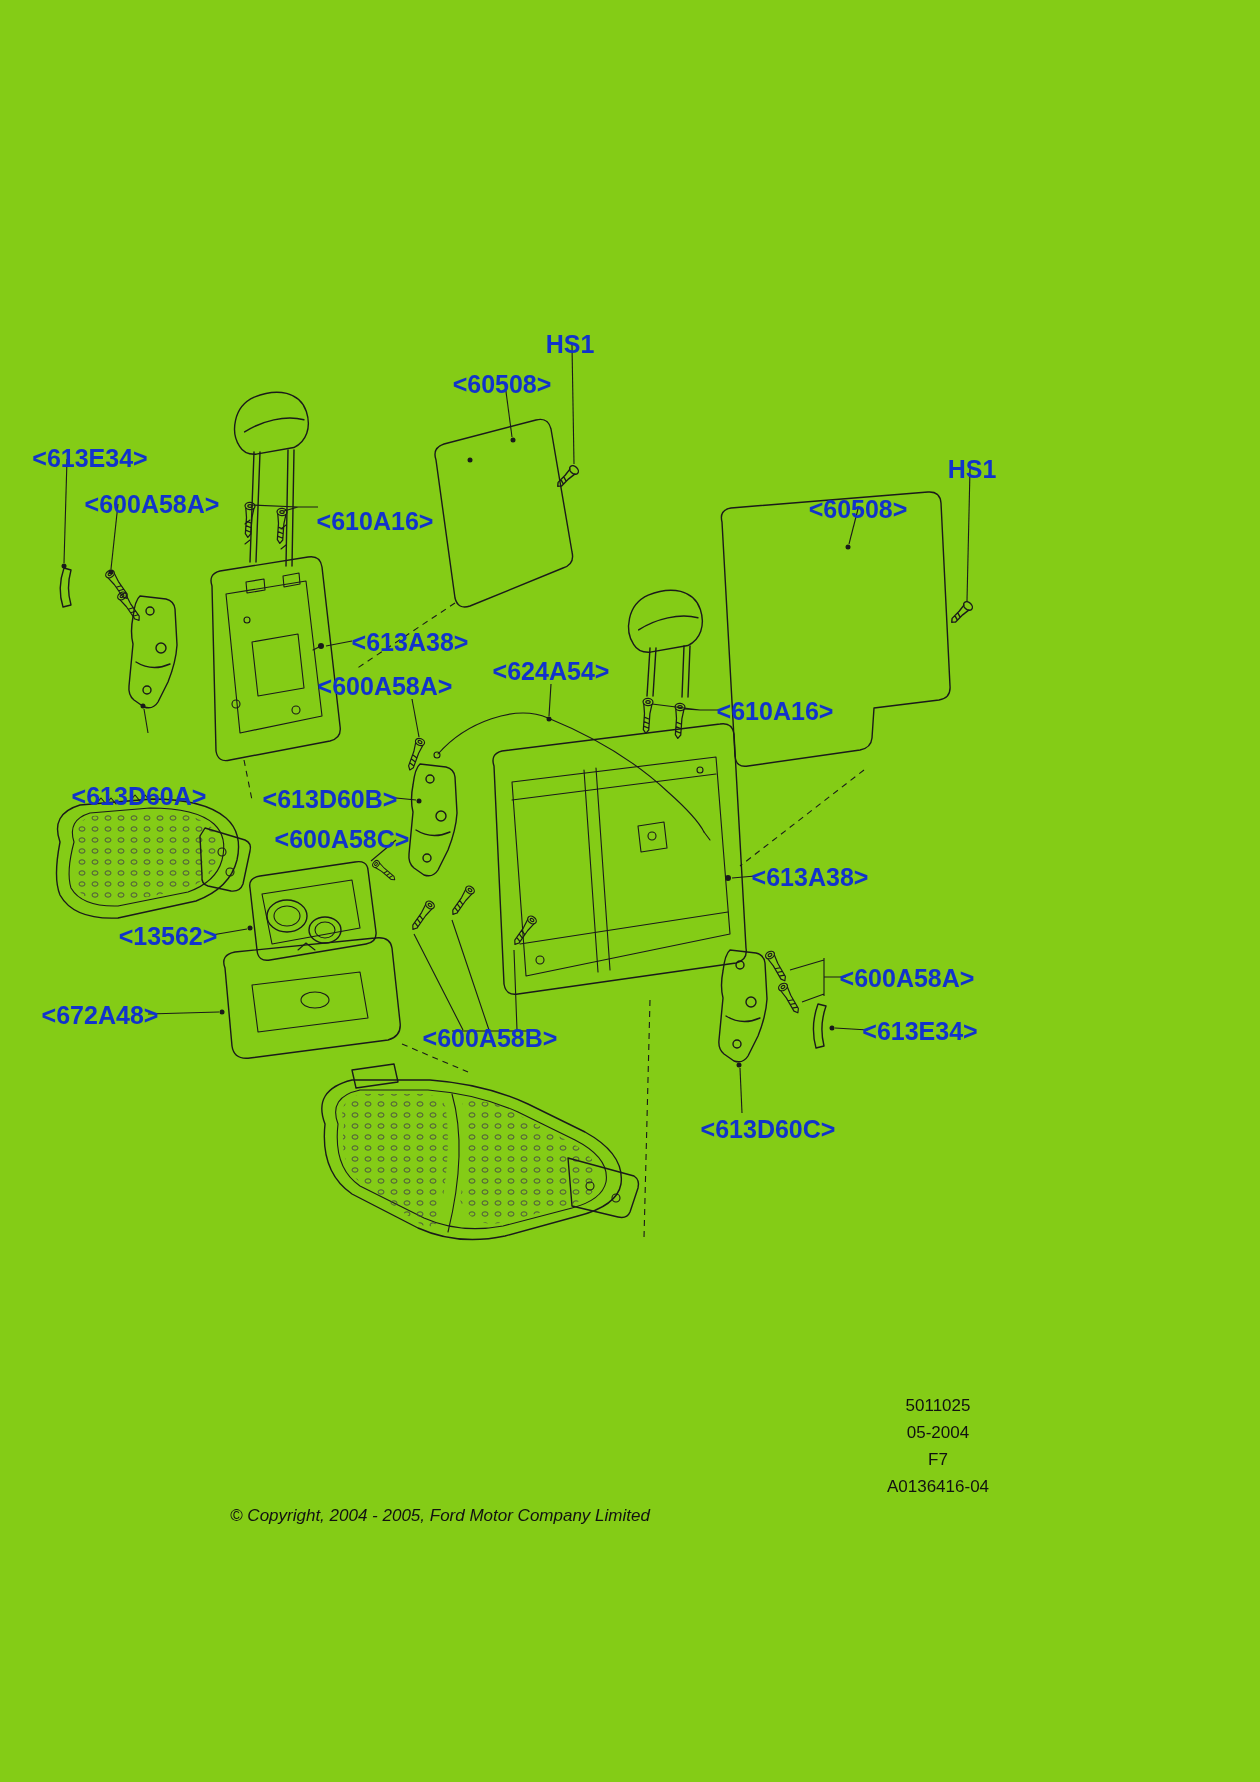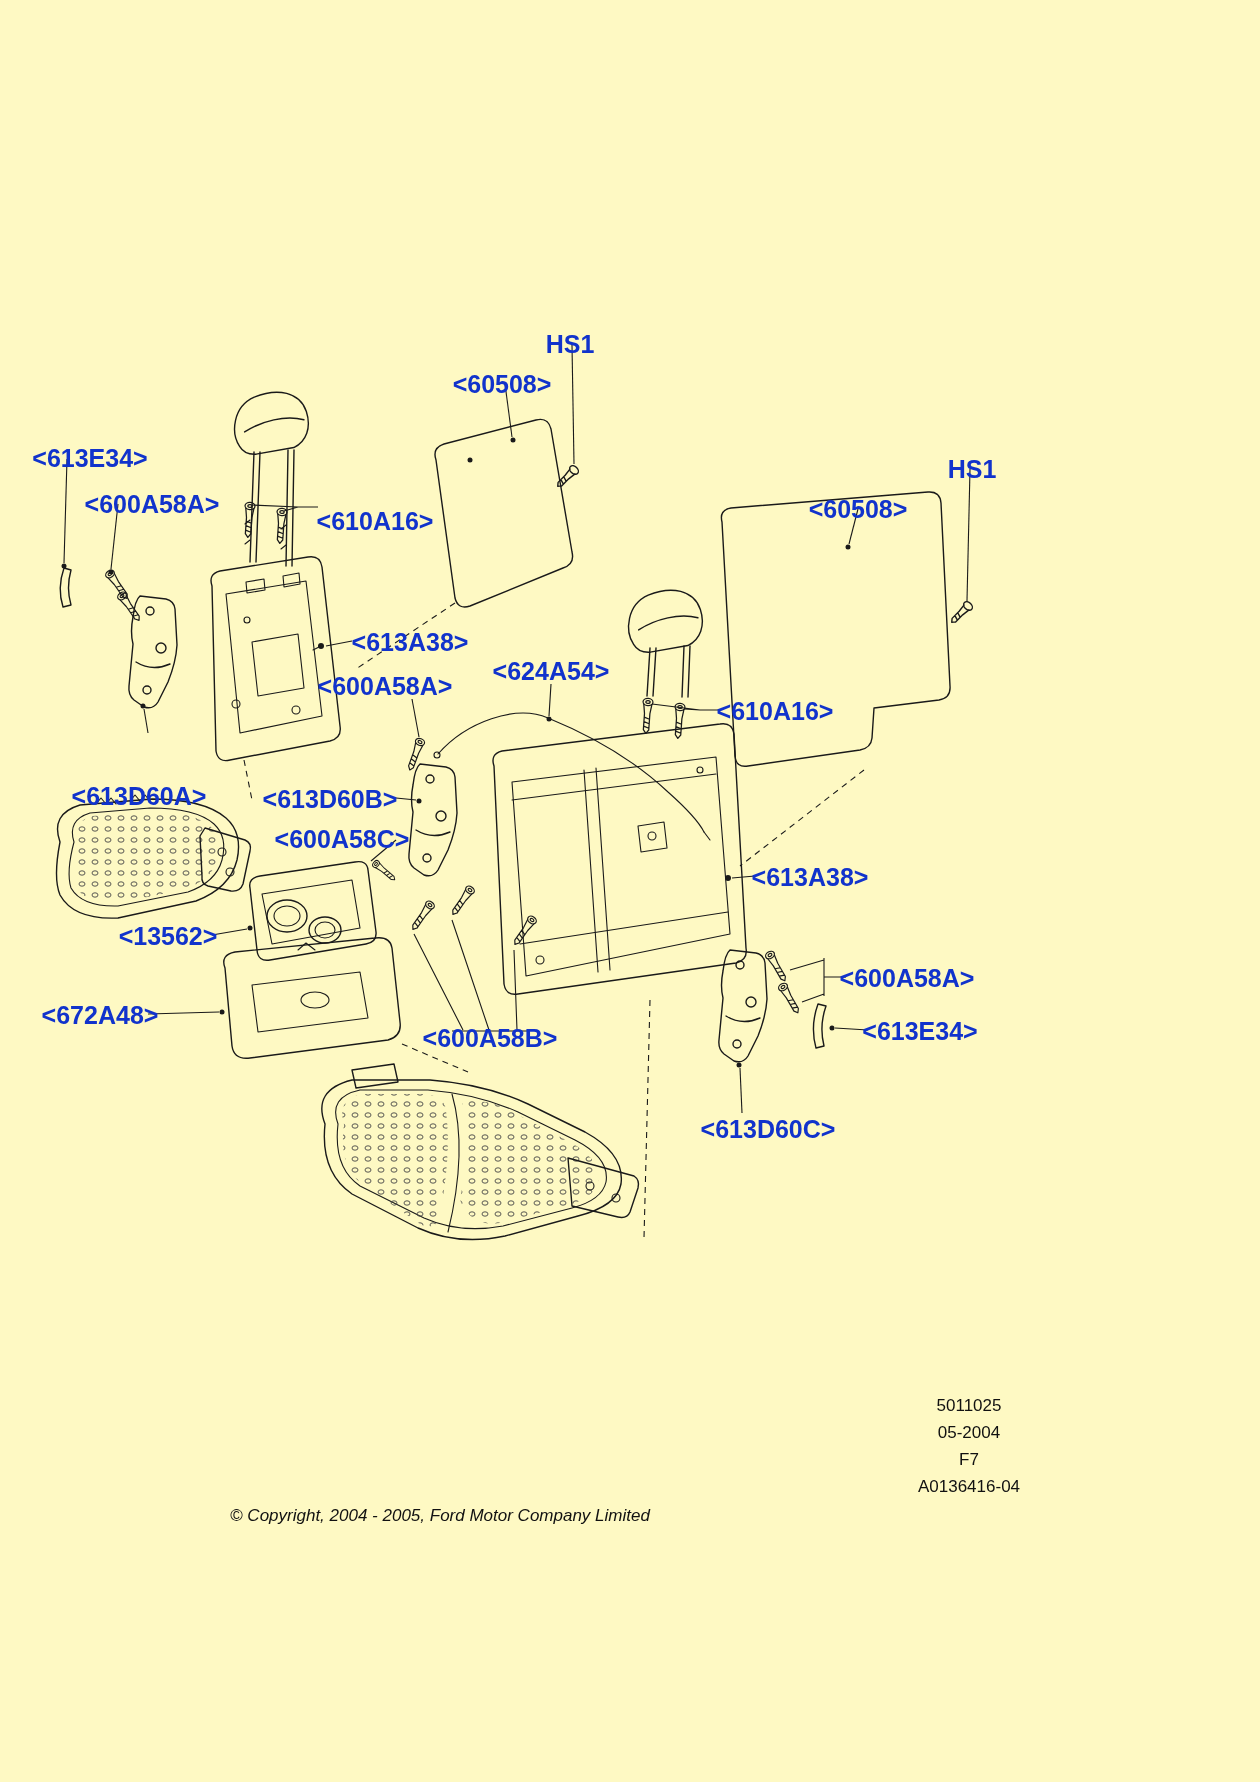--- a/index.html
+++ b/index.html
@@ -1,30 +1,30 @@
 <!DOCTYPE html>
 <html style="--label-blue: #1133cc;"><head>
 <meta charset="utf-8">
 <style>
   :root { --label-blue:#1133cc; }
   * { box-sizing:border-box; }
   body { margin:0; background:#ffffff; }
-  .page { position:relative; width:1260px; height:1782px; background:#fef9c3;
+  .page { position:relative; width:1260px; height:1782px; background:#84cc16;
           font-family:"Liberation Sans", sans-serif; overflow:hidden; }
   svg.art { position:absolute; left:0; top:0; }
   .s   { fill:none; stroke:#1a1a1a; stroke-width:1.4; stroke-linecap:round; stroke-linejoin:round; }
   .thin{ stroke-width:1.1; }
   .leader { fill:none; stroke:#1a1a1a; stroke-width:1.1; }
   .dash { fill:none; stroke:#1a1a1a; stroke-width:1.1; stroke-dasharray:6 5; }
   .dot { fill:#1a1a1a; stroke:none; }
   .lbl { position:absolute; transform:translateX(-50%); color:var(--label-blue);
          font-weight:bold; font-size:25px; white-space:nowrap; cursor:pointer; }
   .footer-copy { position:absolute; transform:translateX(-50%); font-size:17px; color:#111;font-style:italic; }
   .ref { position:absolute; transform:translateX(-50%); font-size:17px; color:#111;
-         text-align:center; line-height:27px;margin-left:31px; }
+         text-align:center; line-height:27px; }
 </style>
 </head>
 <body>
 
 <div class="page">
 
   <svg class="art" width="1260" height="1782" viewBox="0 0 1260 1782">
     <defs>
       <g id="bolt" class="s">
         <ellipse cx="0" cy="0" rx="5.5" ry="4"></ellipse>

